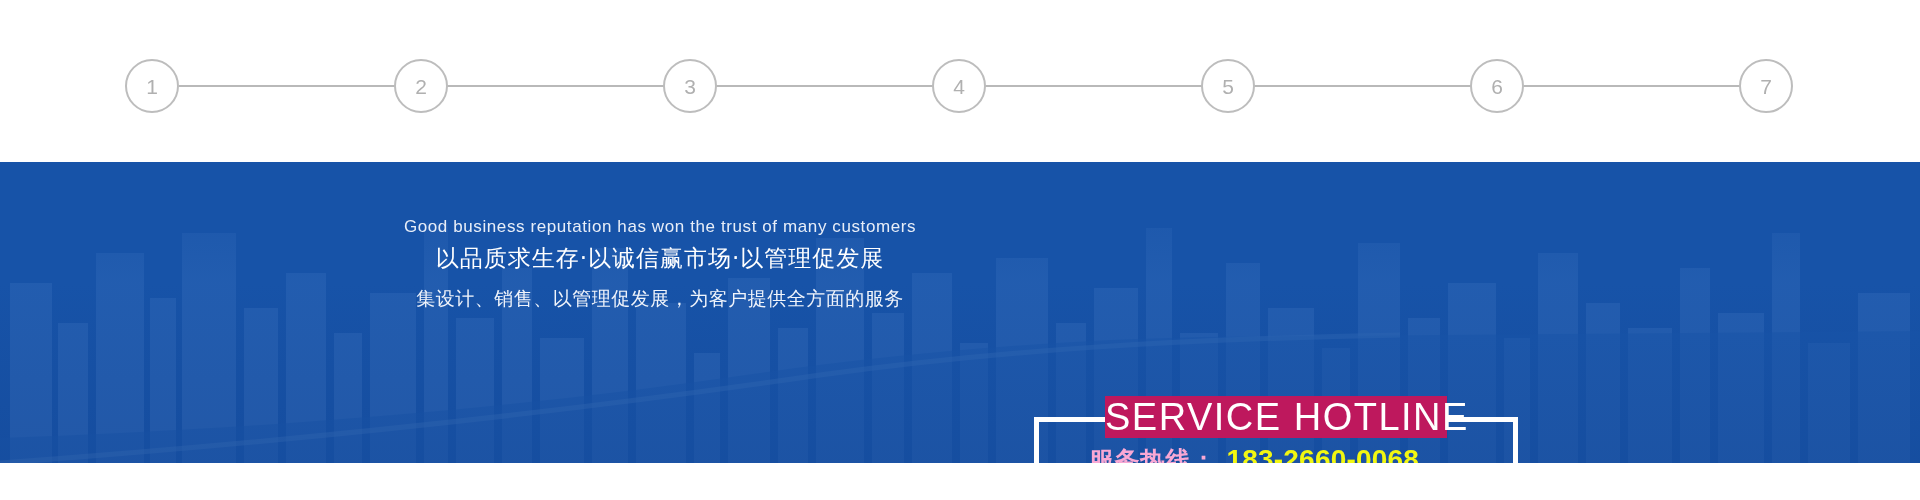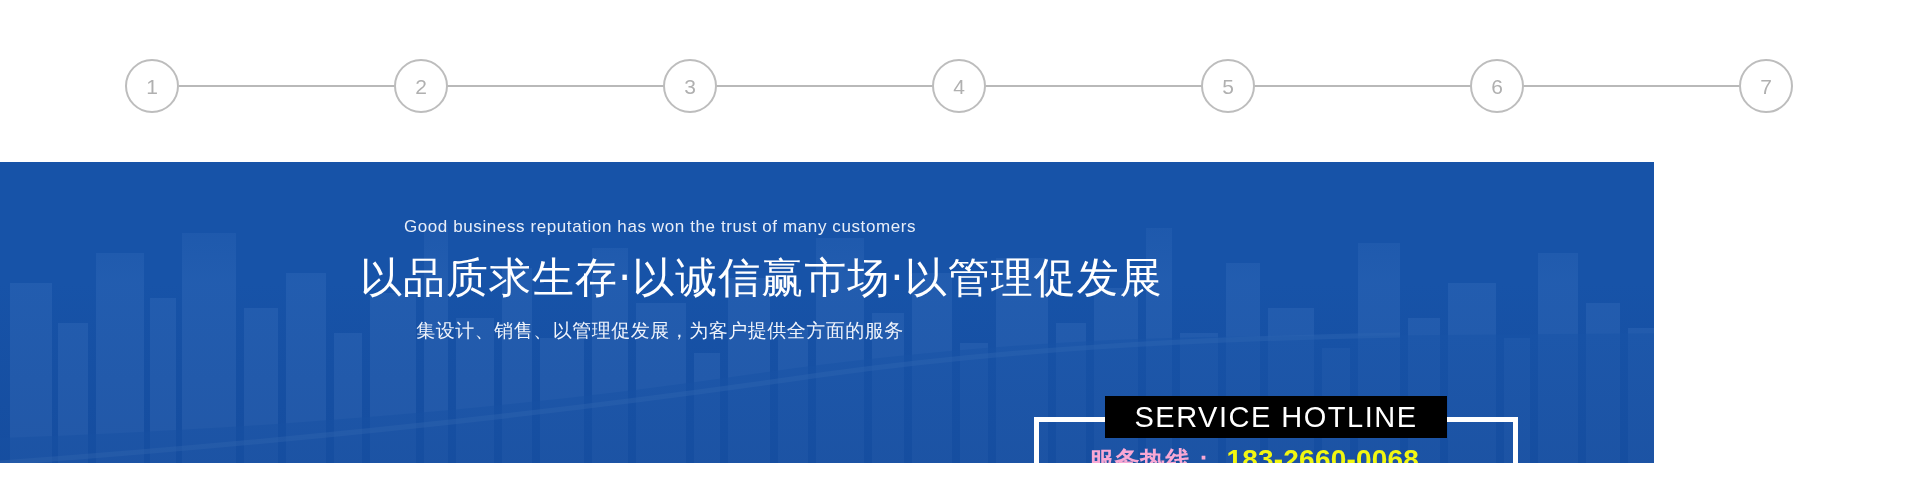--- a/index.html
+++ b/index.html
@@ -63,21 +63,21 @@
     font-weight: 400;
     line-height: 1;
     font-family: "Liberation Sans", "DejaVu Sans", sans-serif;
   }
 
   
   .banner {
     position: absolute;
     left: 0;
     top: 162px;
-    width: 1654px;
+    width: 1920px;
     height: 301px;
     background: #1753a8;
     overflow: hidden;
   }
   .banner-city {
     position: absolute;
     left: 0;
     bottom: 0;
     width: 1920px;
     height: 250px;
@@ -110,23 +110,23 @@
   }
   .slogan-en {
     color: #e8eef8;
     font-size: 17px;
     letter-spacing: 0.6px;
     line-height: 1.2;
     white-space: nowrap;
     font-family: "Liberation Sans", "DejaVu Sans", sans-serif;
   }
   .slogan-cn-main {
-    margin-top: 15px;
+    margin-top: 7px;
     color: #ffffff;
-    font-size: 42px;
+    font-size: 23px;
     font-weight: 400;
     letter-spacing: 1px;
     line-height: 1.25;
     white-space: nowrap;
     font-family: "DejaVu Sans", "Liberation Sans", sans-serif;
   }
   .slogan-cn-sub {
     margin-top: 13px;
     color: #f0f4fb;
     font-size: 19px;
@@ -146,25 +146,25 @@
     box-sizing: border-box;
     border: 5px solid #ffffff;
   }
   .hotline-title {
     position: absolute;
     left: 1105px;
     top: 234px;
     width: 342px;
     text-align: center;
     color: #ffffff;
-    font-size: 29px;
+    font-size: 38px;
     font-weight: 400;
     letter-spacing: 1.5px;
     line-height: 42px;
-    background: #000000;
+    background: #be185d;
     white-space: nowrap;
     font-family: "Liberation Sans", "DejaVu Sans", sans-serif;
   }
   .hotline-rows {
     position: absolute;
     left: 1034px;
     top: 282px;
     width: 484px;
   }
   .hotline-row {

